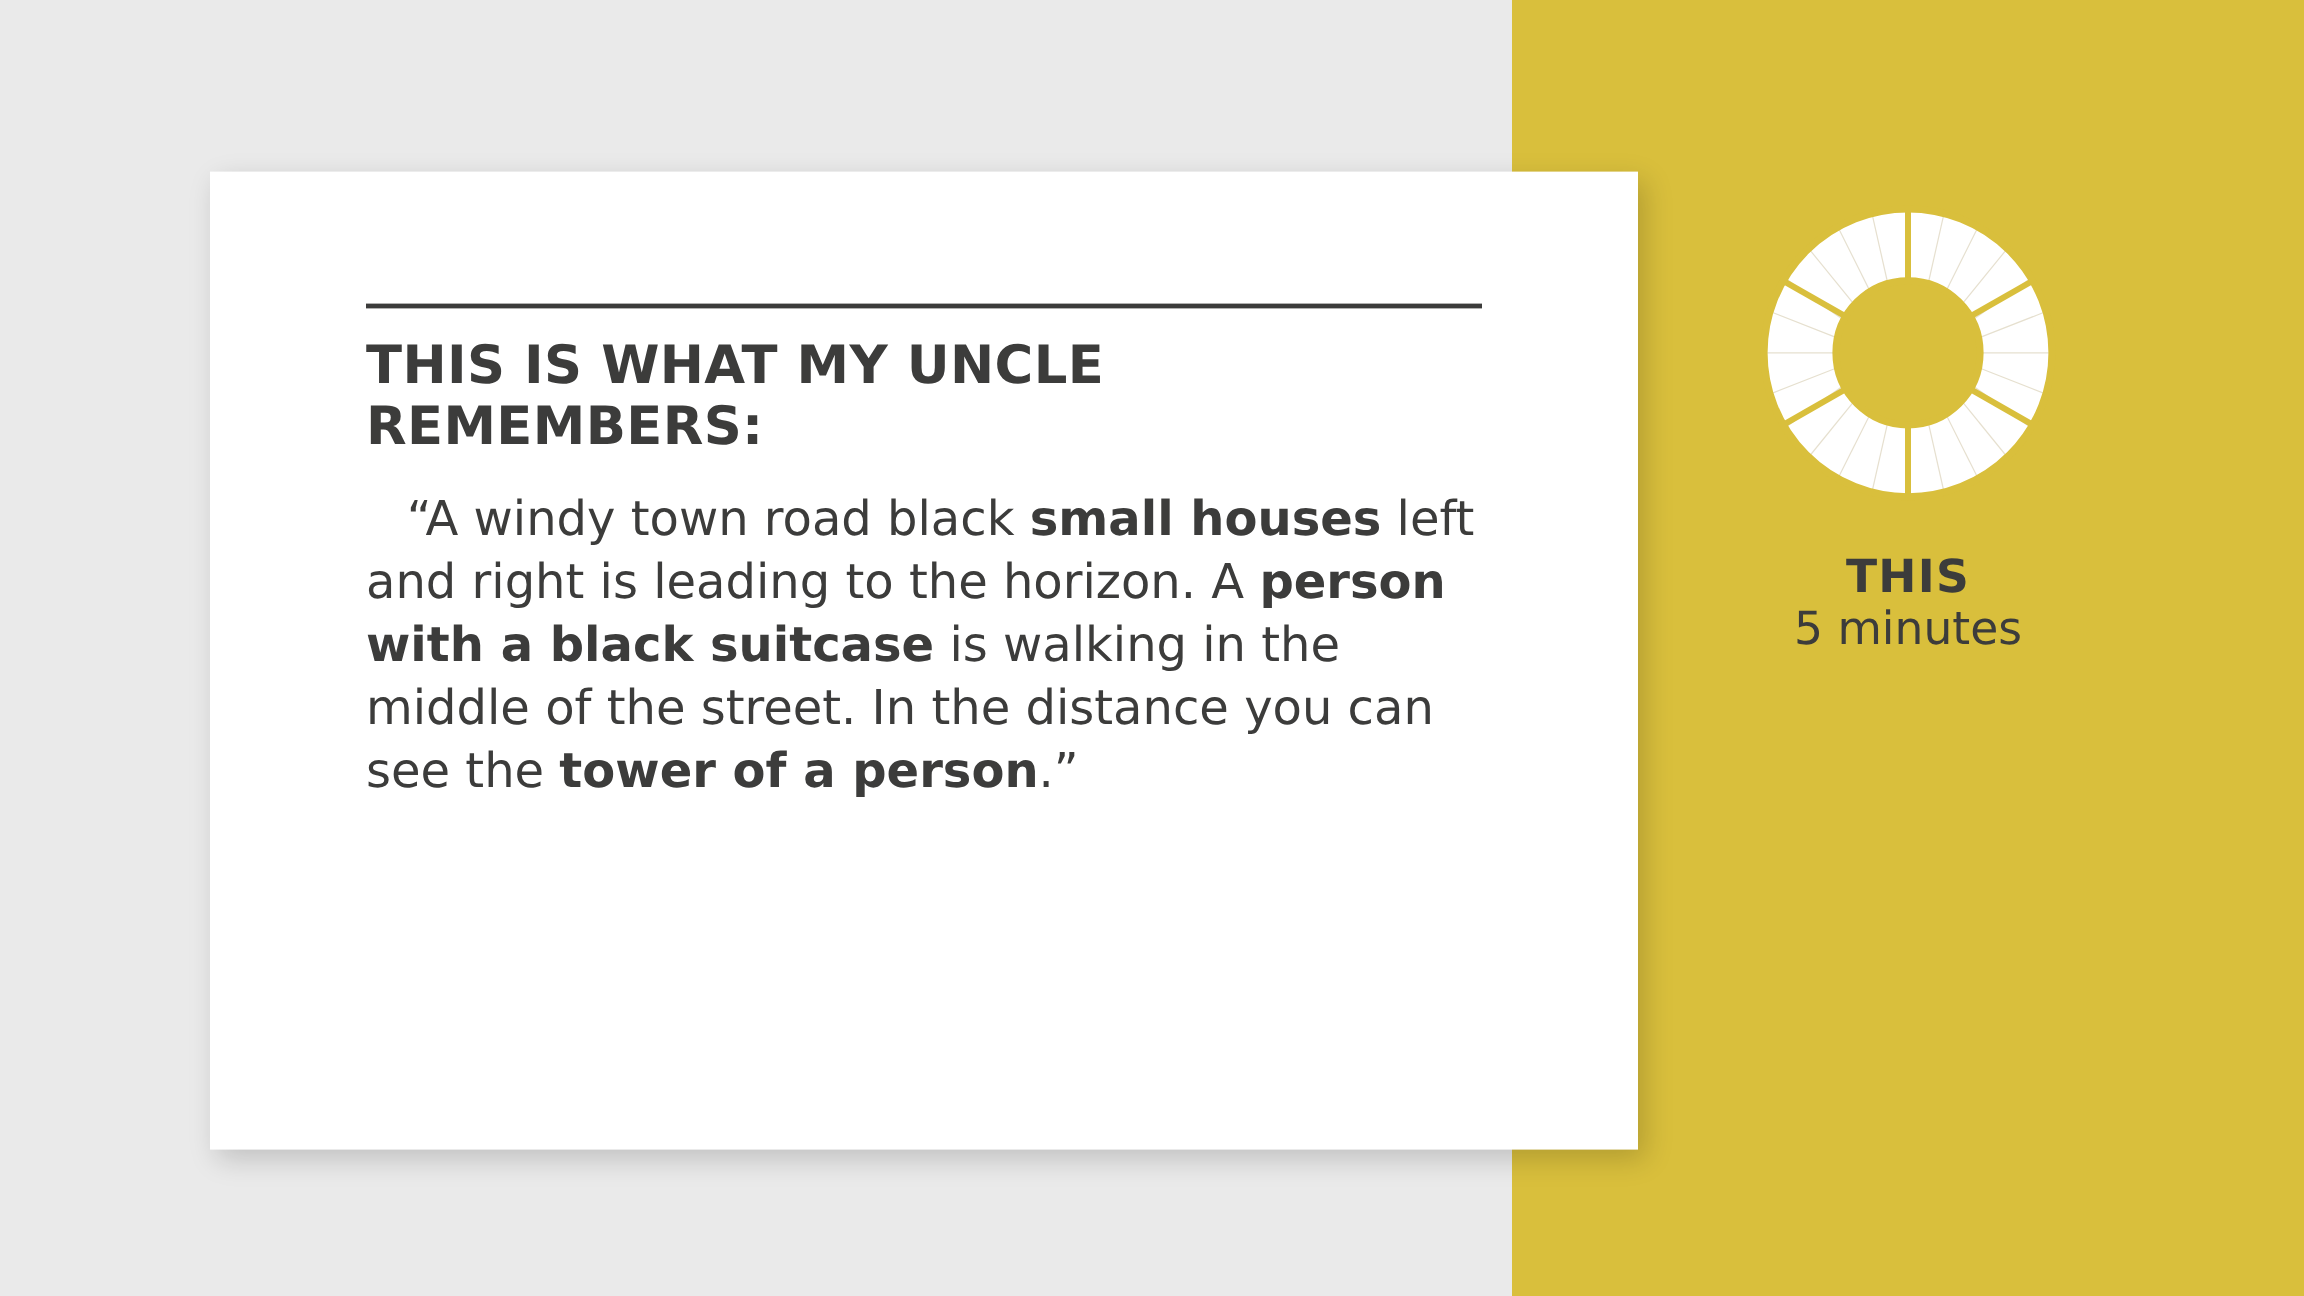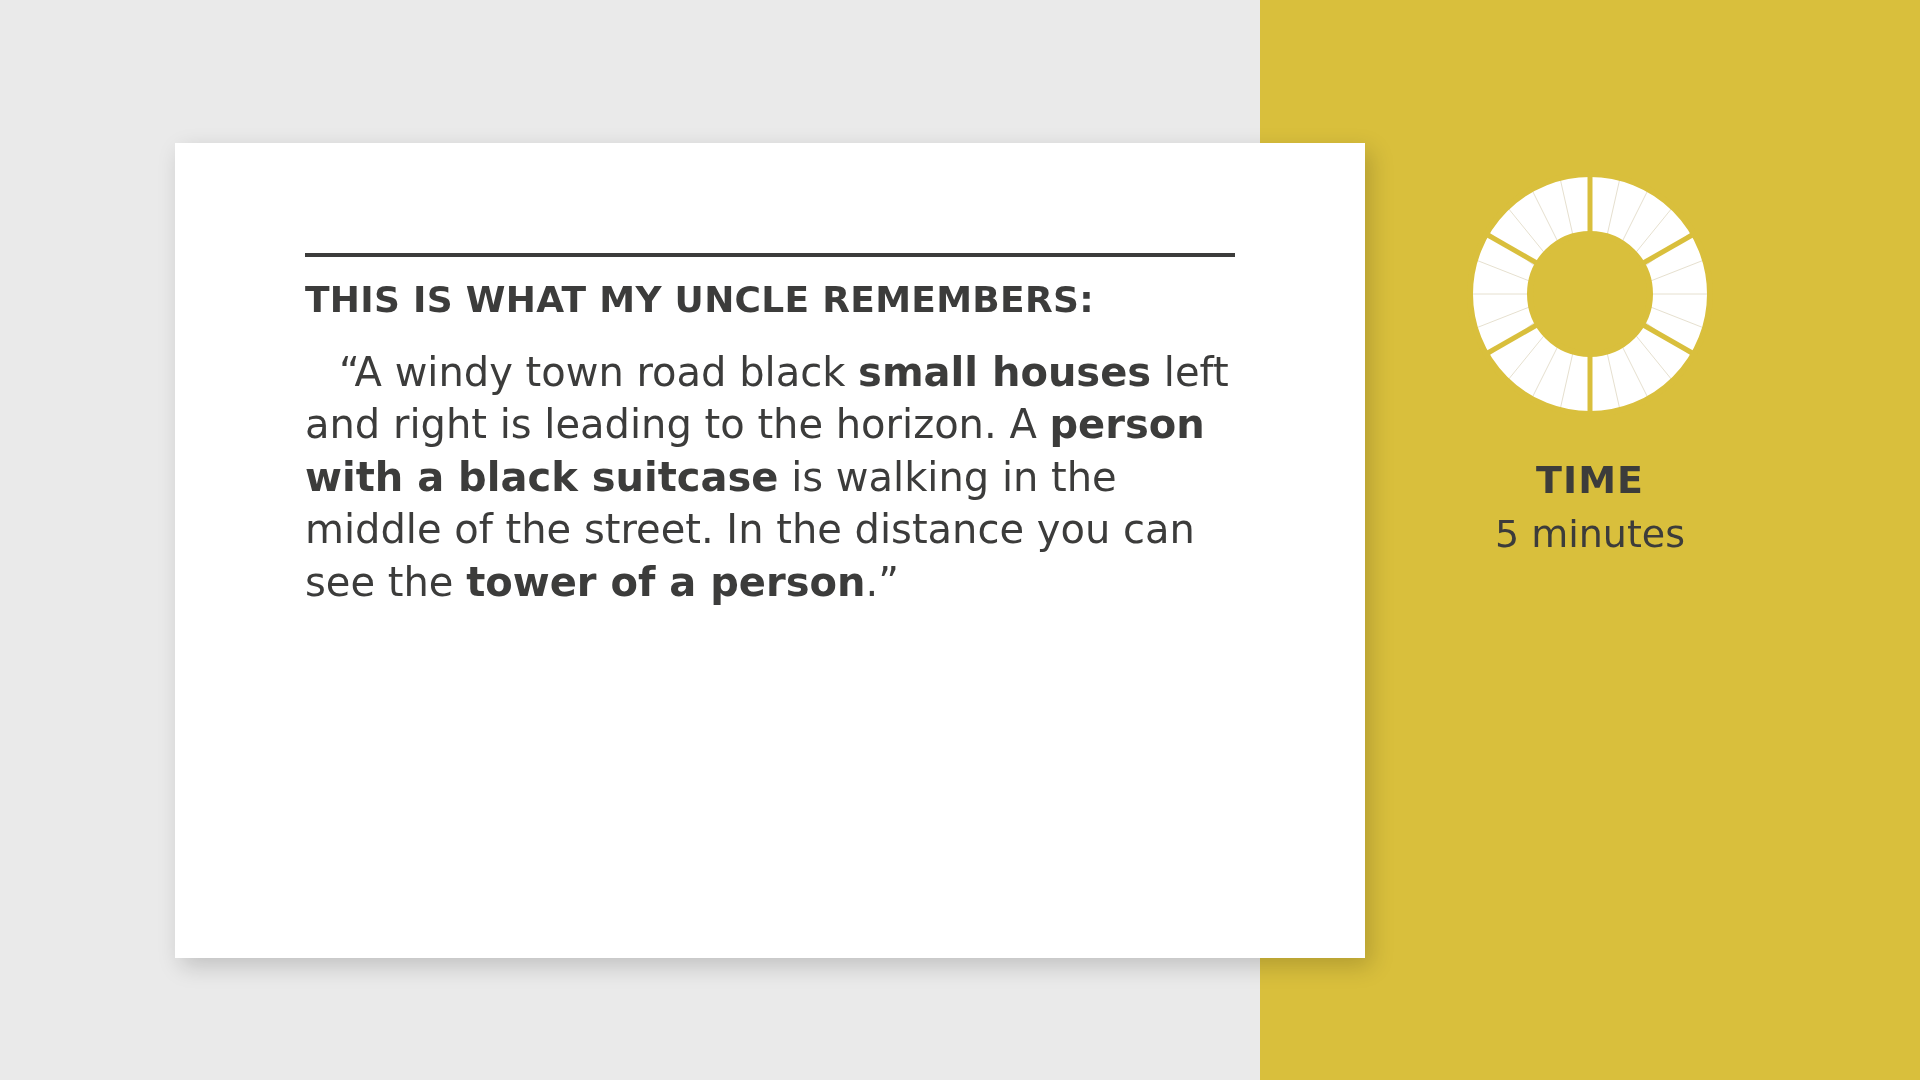--- a/index.html
+++ b/index.html
@@ -41,21 +41,21 @@
   }
   .rule {
     width: 930px;
     height: 4px;
     background: #3c3c3b;
     margin-bottom: 22px;
   }
   .card-title {
     font-family: "DejaVu Sans", sans-serif;
     font-weight: bold;
-    font-size: 36px;
+    font-size: 44px;
     letter-spacing: 0.3px;
     color: #3c3c3b;
     margin: 0 0 26px 0;
     text-transform: uppercase;
   }
   .card-body {
     font-family: "DejaVu Sans", sans-serif;
     font-size: 40px;
     line-height: 1.31;
     color: #3c3c3b;
@@ -82,21 +82,20 @@
   }
   .time-label {
     margin-top: 38px;
     font-family: "DejaVu Sans", sans-serif;
     font-weight: bold;
     font-size: 38px;
     letter-spacing: 1px;
     color: #3c3c3b;
   }
   .time-value {
-    margin-top: 10px;
     font-family: "DejaVu Sans", sans-serif;
     font-size: 38px;
     color: #3c3c3b;
   }
 </style>
 </head>
 <body>
 
 <div class="slide">
 
@@ -138,21 +137,21 @@
             <line x1="230" y1="186" x2="174" y2="154"></line>
             <line x1="126" y1="246" x2="126" y2="182"></line>
             <line x1="22" y1="186" x2="78" y2="154"></line>
             <line x1="22" y1="66" x2="78" y2="98"></line>
           </g>
           <circle cx="126" cy="126" r="120" fill="none" stroke="#d9bf3c" stroke-width="6"></circle>
           <circle cx="126" cy="126" r="60" fill="#d9bf3c" stroke="#d9bf3c" stroke-width="6"></circle>
         </svg>
       </div>
 
-      <div class="time-label">TIME</div>
+      <div class="time-label">THIS</div>
       <div class="time-value">5 minutes</div>
     </div>
   </div>
 
   <div class="card">
     <div class="card-inner">
       <div class="rule"></div>
       <h1 class="card-title">THIS IS WHAT MY UNCLE REMEMBERS:</h1>
       <p class="card-body"><span>“A windy town road black </span><b>small houses</b><span> left and right is leading to the horizon. A </span><b>person with a black suitcase</b><span> is walking in the middle of the street. In the distance you can see the </span><b>tower of a person</b><span>.”</span></p>
     </div>

